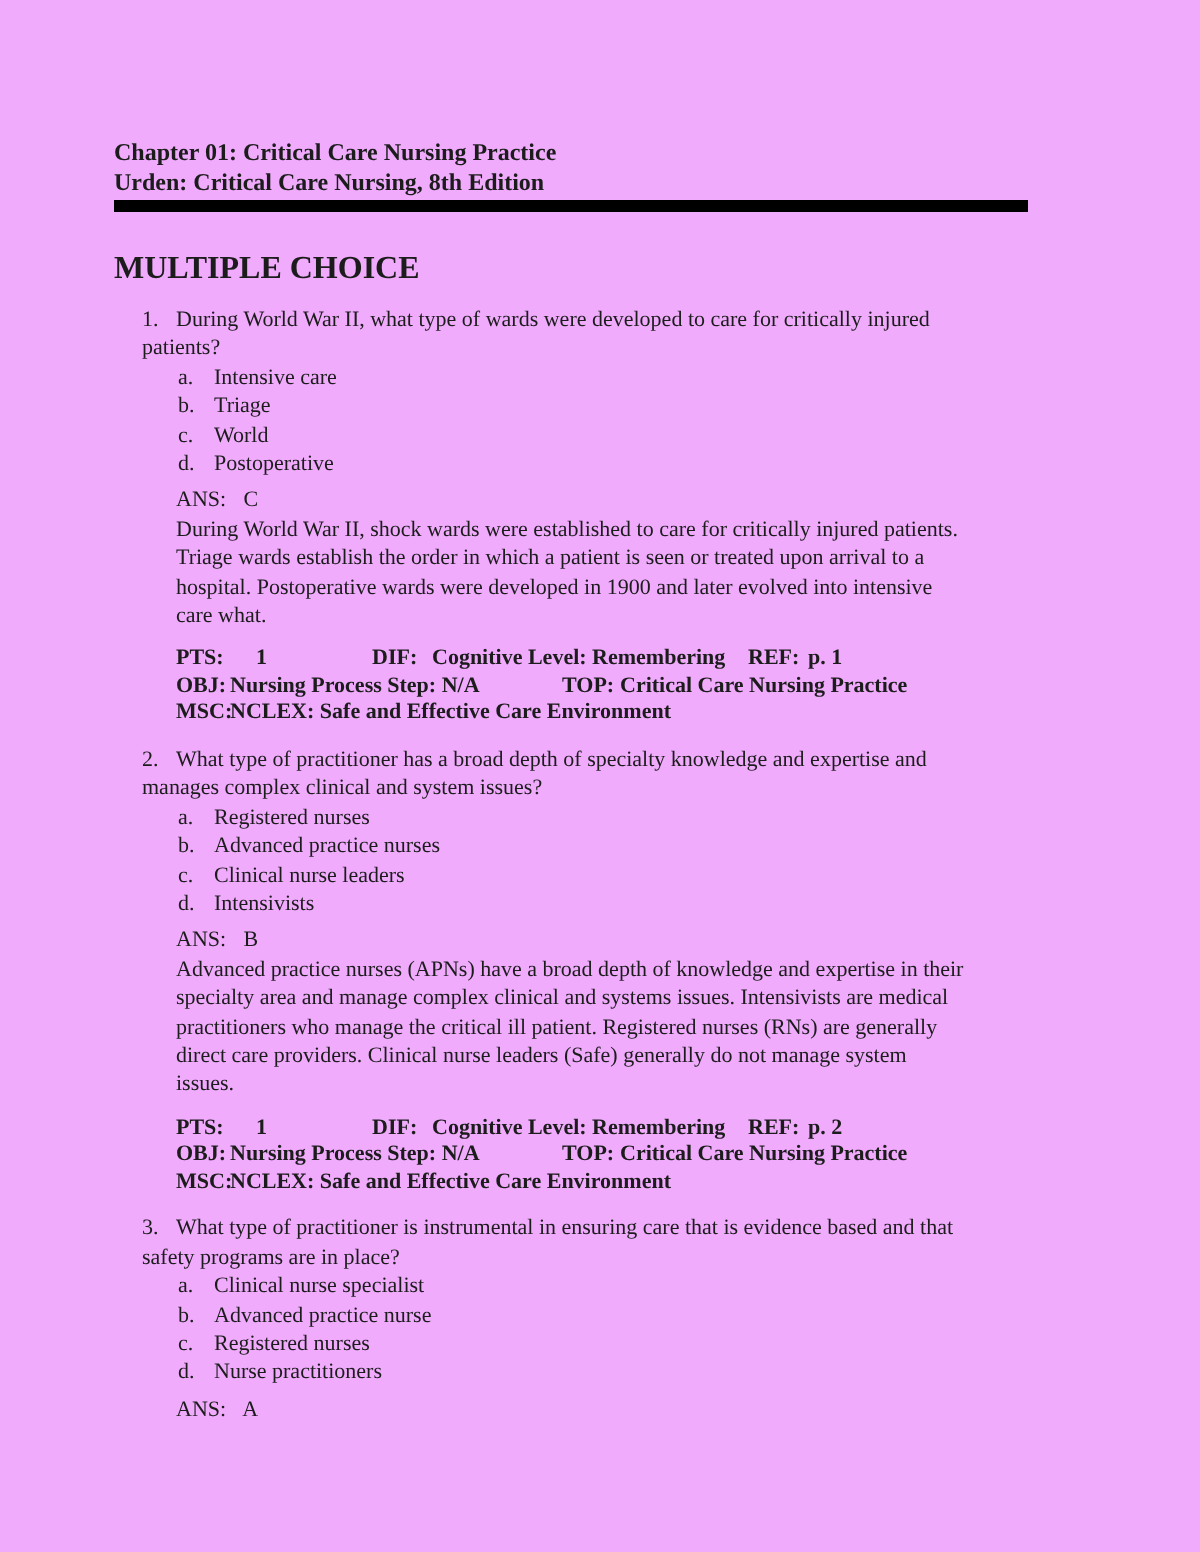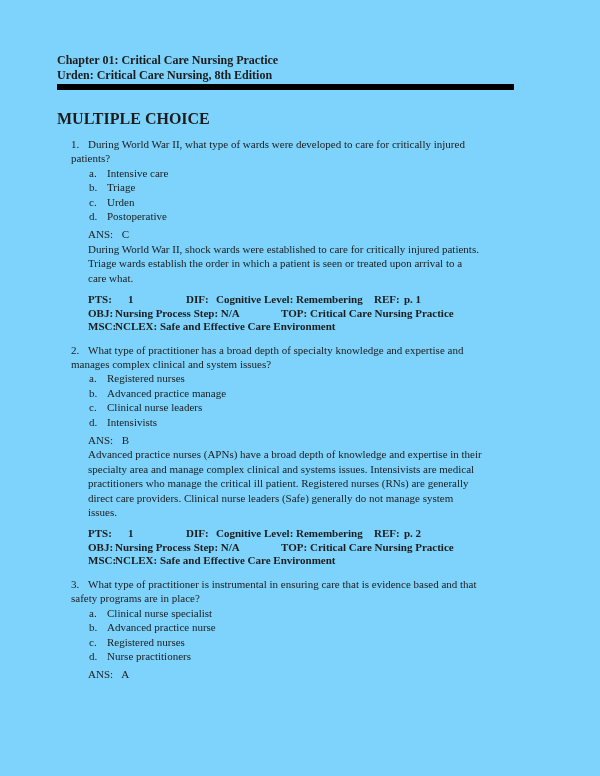--- a/index.html
+++ b/index.html
@@ -1,23 +1,23 @@
 <!DOCTYPE html>
 <html><head>
 <meta charset="utf-8">
 <style>
   html, body { margin: 0; padding: 0; background: #e8e8e8; }
   .page {
     position: relative;
     width: 600px;
     height: 776px;
     margin: 0 auto;
-    background: #7dd3fc;
+    background: #f0abfc;
     box-sizing: border-box;
-    padding: 53px 57px 0 57px;
+    padding: 69px 57px 0 57px;
     font-family: "Liberation Serif", "DejaVu Serif", serif;
     font-size: 11px;
     line-height: 14.4px;
     color: #1c1c1c;
     overflow: hidden;
   }
   .doc-title { font-size: 12px; font-weight: bold; line-height: 15px; white-space: nowrap; }
   .rule { width: 457px; height: 6px; background: #000000; margin-top: 1px; }
   .section-heading { margin-top: 21px; font-size: 16px; font-weight: bold; line-height: 15px; }
   .questions { margin-top: 11px; }
@@ -66,34 +66,35 @@
       <div class="option">
         <span class="opt-letter">a.</span>
         <span>Intensive care</span>
       </div>
       <div class="option">
         <span class="opt-letter">b.</span>
         <span>Triage</span>
       </div>
       <div class="option">
         <span class="opt-letter">c.</span>
-        <span>Urden</span>
+        <span>World</span>
       </div>
       <div class="option">
         <span class="opt-letter">d.</span>
         <span>Postoperative</span>
       </div>
 
       <div class="answer-row">
         <span class="ans-label">ANS:</span>
         <span>C</span>
       </div>
 
       <div class="rationale-line">During World War II, shock wards were established to care for critically injured patients.</div>
       <div class="rationale-line">Triage wards establish the order in which a patient is seen or treated upon arrival to a</div>
+      <div class="rationale-line">hospital. Postoperative wards were developed in 1900 and later evolved into intensive</div>
       <div class="rationale-line">care what.</div>
 
       <div class="meta">
         <div class="meta-row">
           <span class="m-pts-l">PTS:</span>
           <span class="m-pts-v">1</span>
           <span class="m-dif-l">DIF:</span>
           <span class="m-dif-v">Cognitive Level: Remembering</span>
           <span class="m-ref-l">REF:</span>
           <span class="m-ref-v">p. 1</span>
@@ -119,21 +120,21 @@
         <span>What type of practitioner has a broad depth of specialty knowledge and expertise and</span>
       </div>
       <div class="q-cont">manages complex clinical and system issues?</div>
 
       <div class="option">
         <span class="opt-letter">a.</span>
         <span>Registered nurses</span>
       </div>
       <div class="option">
         <span class="opt-letter">b.</span>
-        <span>Advanced practice manage</span>
+        <span>Advanced practice nurses</span>
       </div>
       <div class="option">
         <span class="opt-letter">c.</span>
         <span>Clinical nurse leaders</span>
       </div>
       <div class="option">
         <span class="opt-letter">d.</span>
         <span>Intensivists</span>
       </div>
 

